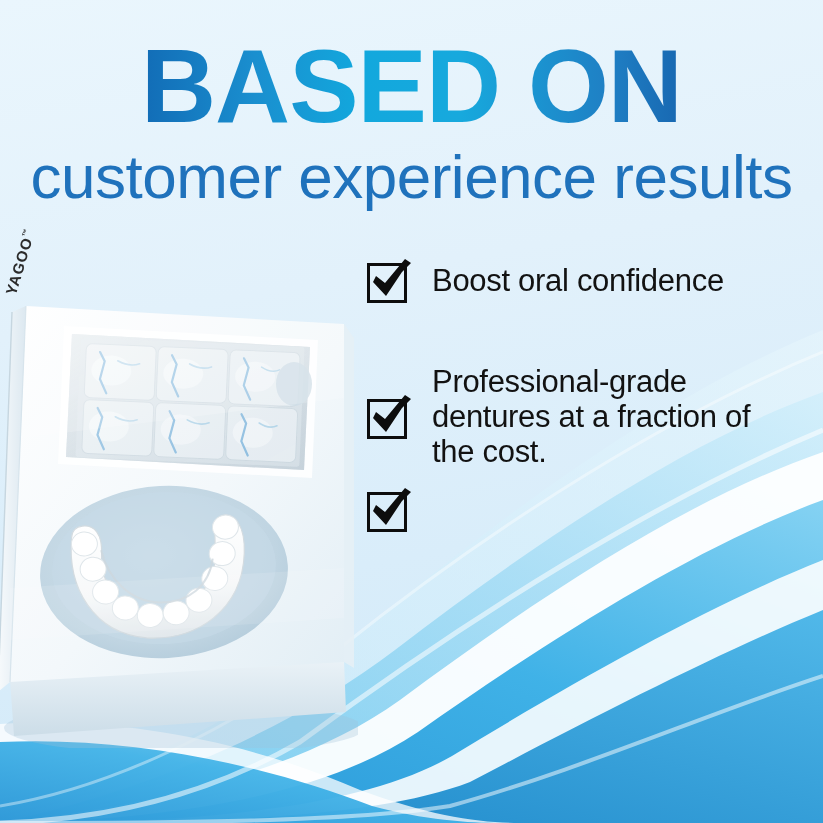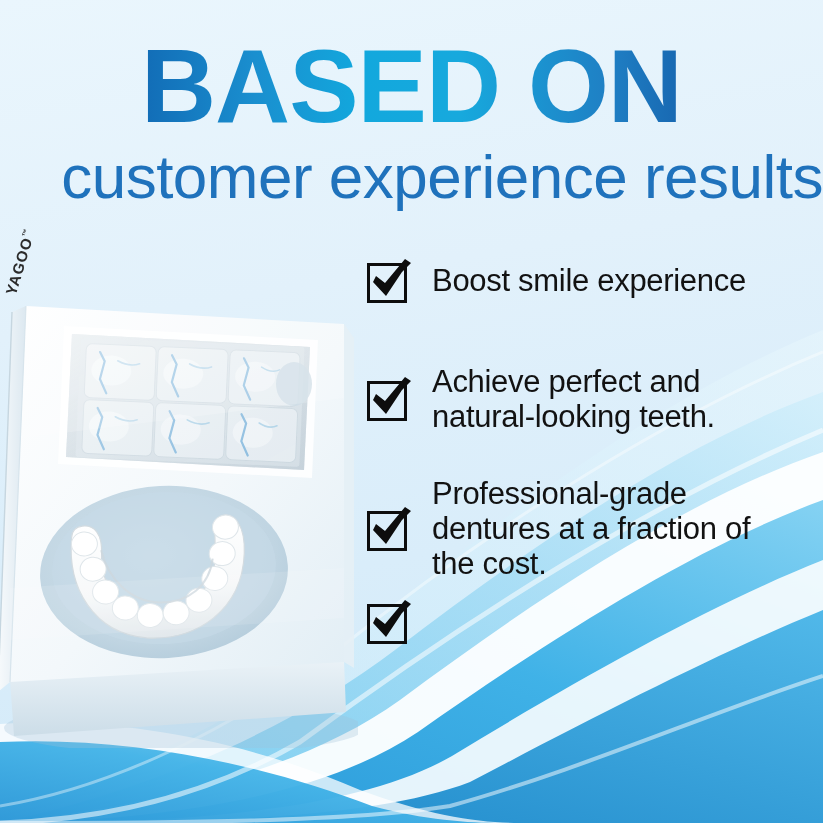--- a/index.html
+++ b/index.html
@@ -60,21 +60,20 @@
   }
   .subheadline {
     margin: 6px 0 0 0;
     font-size: 62px;
     line-height: 1.05;
     font-weight: 500;
     color: #1f72bc;
     letter-spacing: -0.5px;
     white-space: nowrap;
     font-family: "Liberation Sans", "DejaVu Sans", sans-serif;
-    text-align: right;
   }
 
   
   .checklist {
     position: absolute;
     left: 366px;
     top: 258px;
     width: 452px;
     z-index: 7;
   }
@@ -327,32 +326,23 @@
 
   <div class="checklist">
 
     <div class="check-item item-0">
       <span class="checkbox">
         <svg viewBox="0 0 46 46" width="46" height="46">
           <rect x="2.5" y="6.5" width="37" height="37" fill="none" stroke="#0d0d0d" stroke-width="3"></rect>
           <path d="M7,24 L10,18 L19,25 L39,1 L45,5 L36,14 L20,38 Z" fill="#0d0d0d"></path>
         </svg>
       </span>
-      <span class="check-text">Boost smile experience</span>
+      <span class="check-text">Boost oral confidence</span>
     </div>
 
-    <div class="check-item item-1">
-      <span class="checkbox">
-        <svg viewBox="0 0 46 46" width="46" height="46">
-          <rect x="2.5" y="6.5" width="37" height="37" fill="none" stroke="#0d0d0d" stroke-width="3"></rect>
-          <path d="M7,24 L10,18 L19,25 L39,1 L45,5 L36,14 L20,38 Z" fill="#0d0d0d"></path>
-        </svg>
-      </span>
-      <span class="check-text">Achieve perfect and<br>natural-looking teeth.</span>
-    </div>
 
     <div class="check-item item-2">
       <span class="checkbox">
         <svg viewBox="0 0 46 46" width="46" height="46">
           <rect x="2.5" y="6.5" width="37" height="37" fill="none" stroke="#0d0d0d" stroke-width="3"></rect>
           <path d="M7,24 L10,18 L19,25 L39,1 L45,5 L36,14 L20,38 Z" fill="#0d0d0d"></path>
         </svg>
       </span>
       <span class="check-text">Professional-grade<br>dentures at a fraction of<br>the cost.</span>
     </div>

